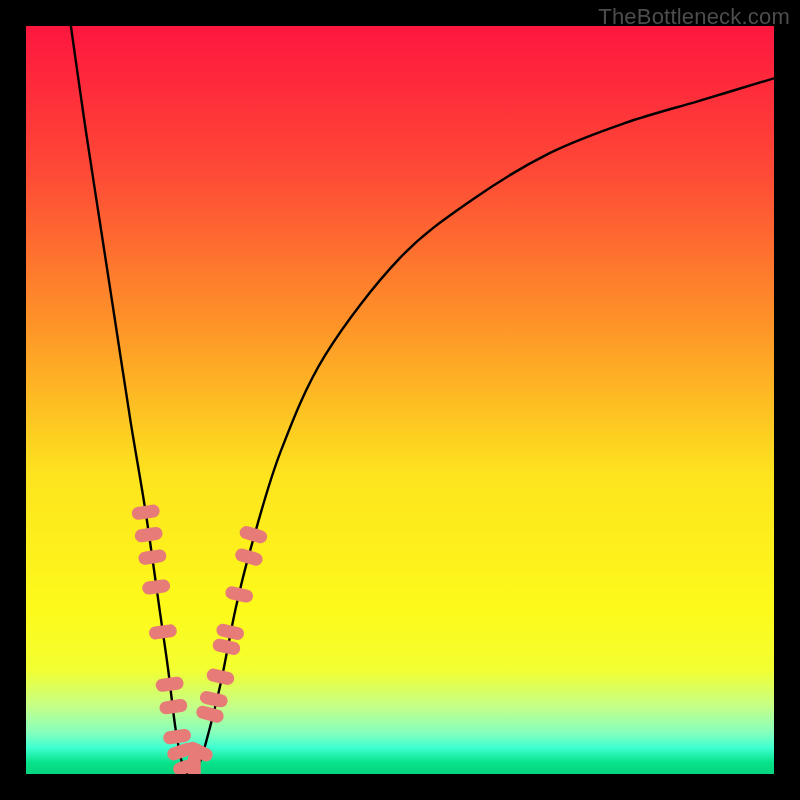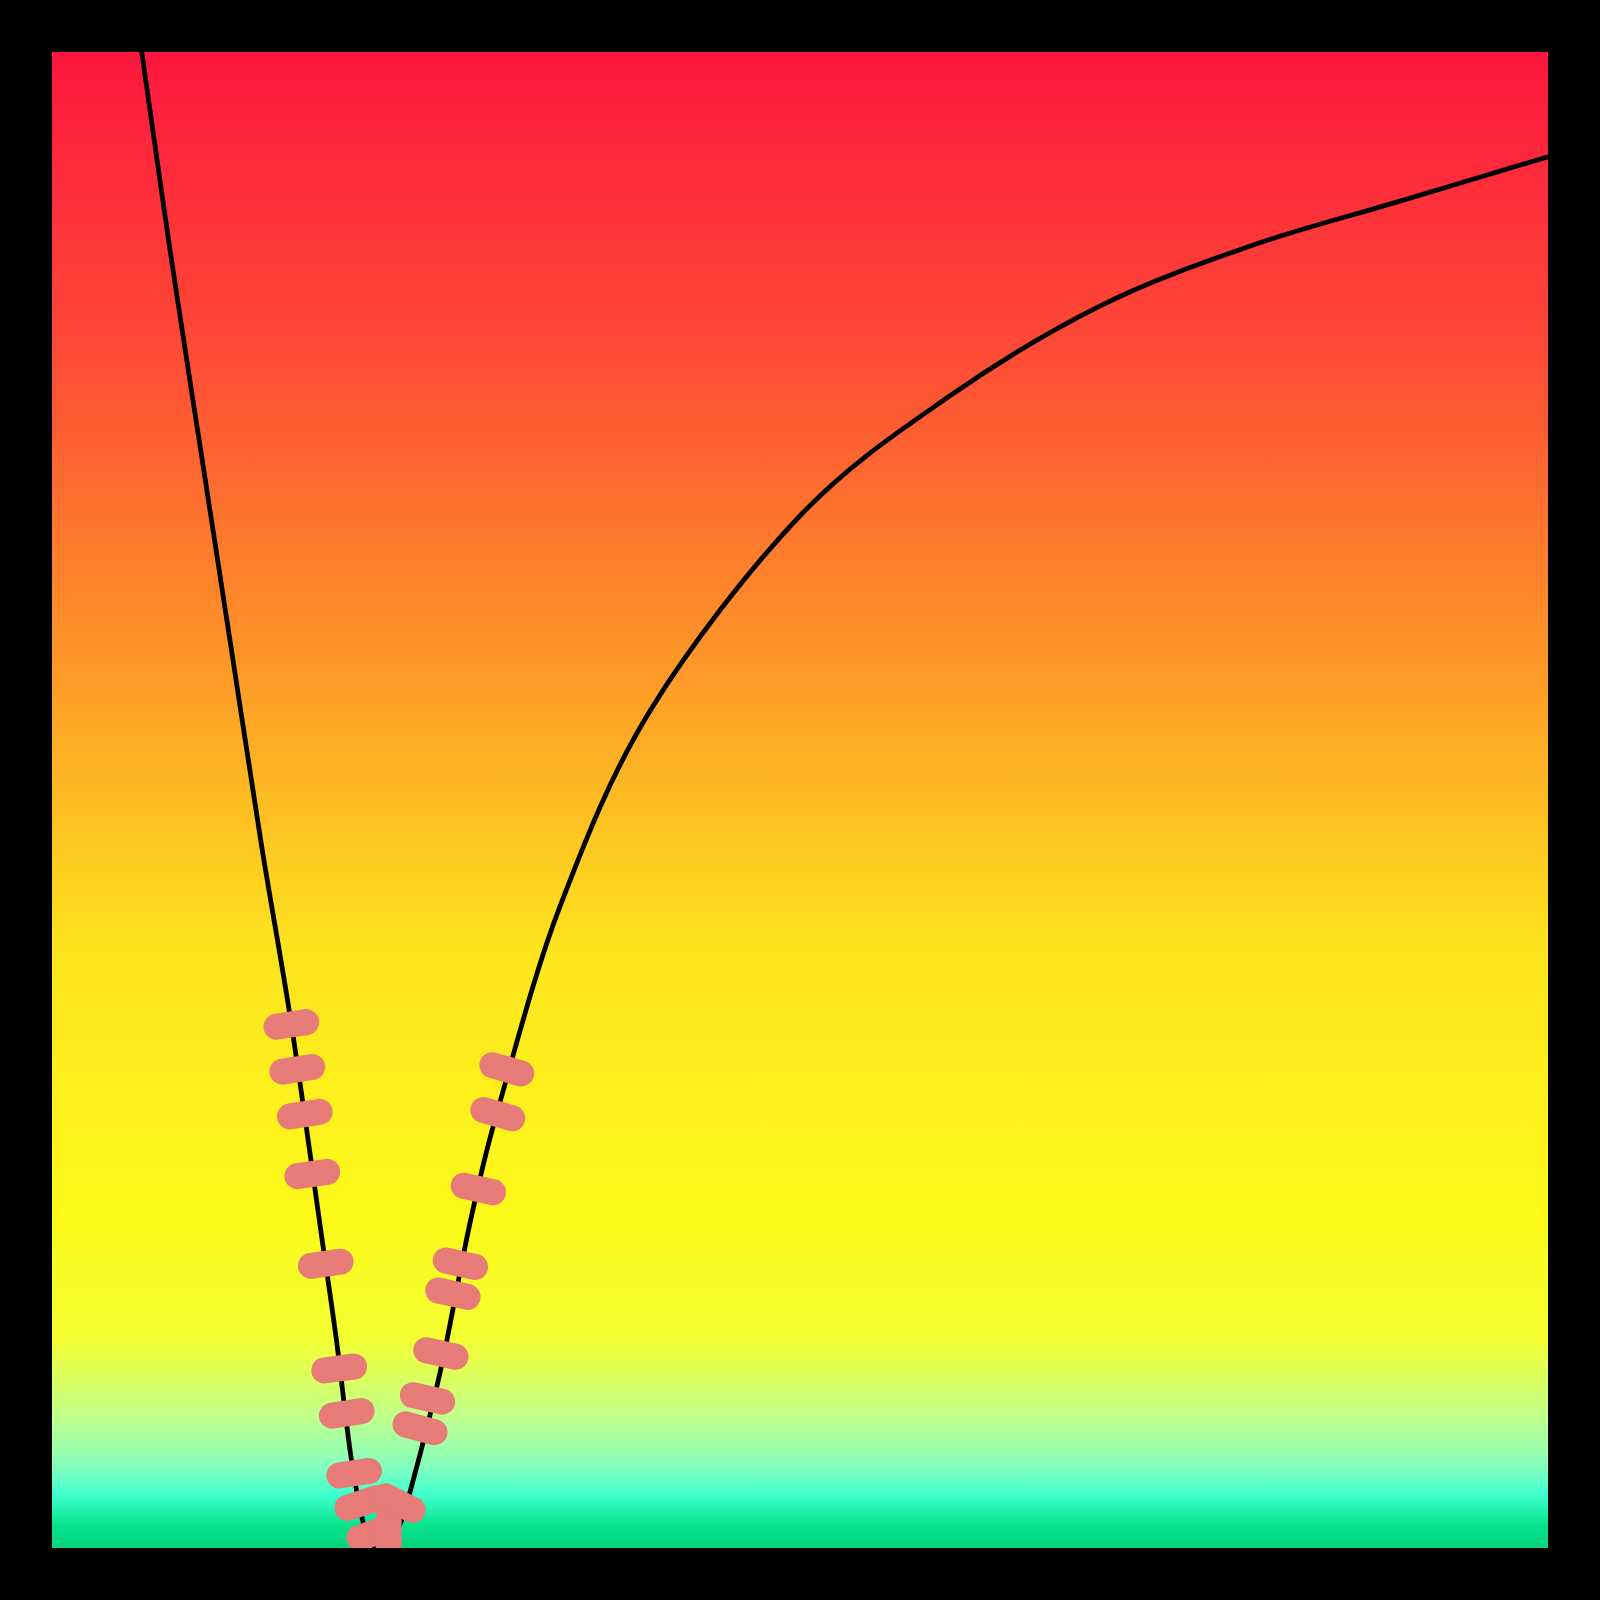--- a/index.html
+++ b/index.html
@@ -37,20 +37,21 @@
   }
   svg {
     position: absolute;
     inset: 0;
   }
 </style>
 </head>
 <body>
 
 <div class="frame">
+  <div class="watermark">TheBottleneck.com</div>
   <div class="plot">
     <svg id="chart-svg" viewBox="0 0 748 748" preserveAspectRatio="none">
         <defs>
           <linearGradient id="bg-grad" x1="0" y1="0" x2="0" y2="1">
             <stop offset="0.00%" stop-color="#fe163e"></stop>
             <stop offset="20.00%" stop-color="#fe4b36"></stop>
             <stop offset="40.00%" stop-color="#fe9428"></stop>
             <stop offset="60.00%" stop-color="#fde41e"></stop>
             <stop offset="78.00%" stop-color="#fdfa1a"></stop>
             <stop offset="86.00%" stop-color="#f3ff31"></stop>

